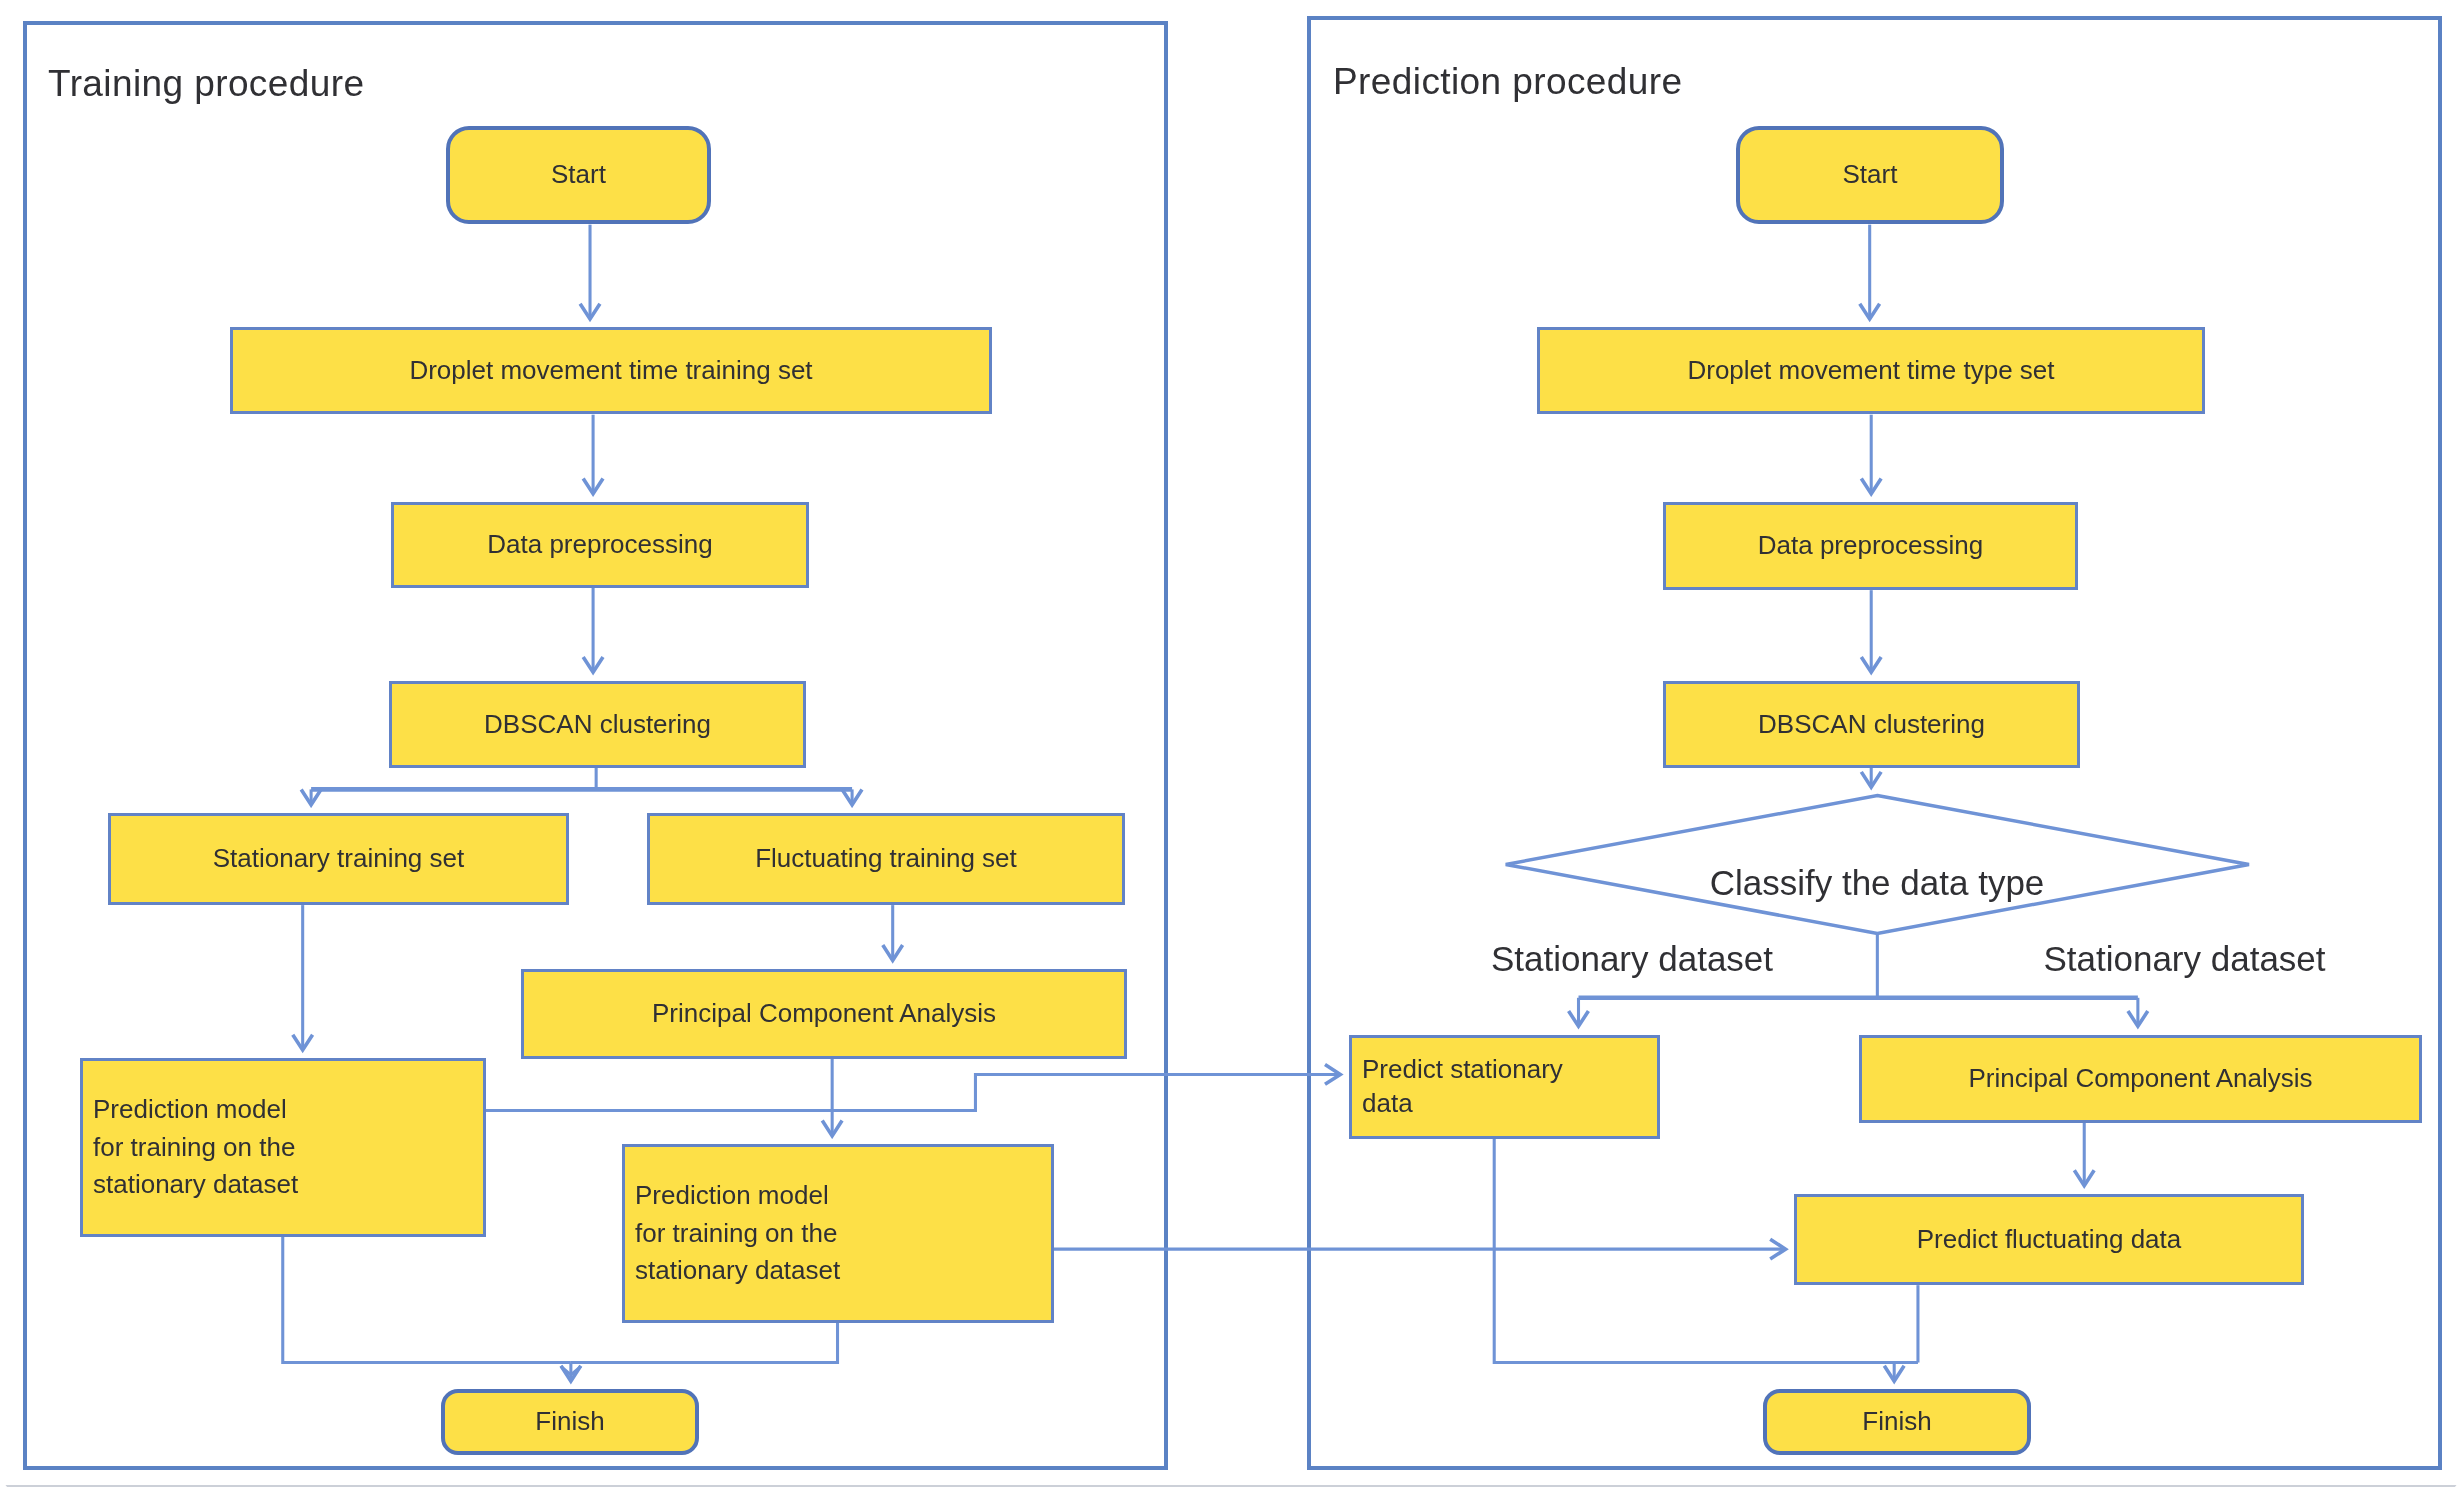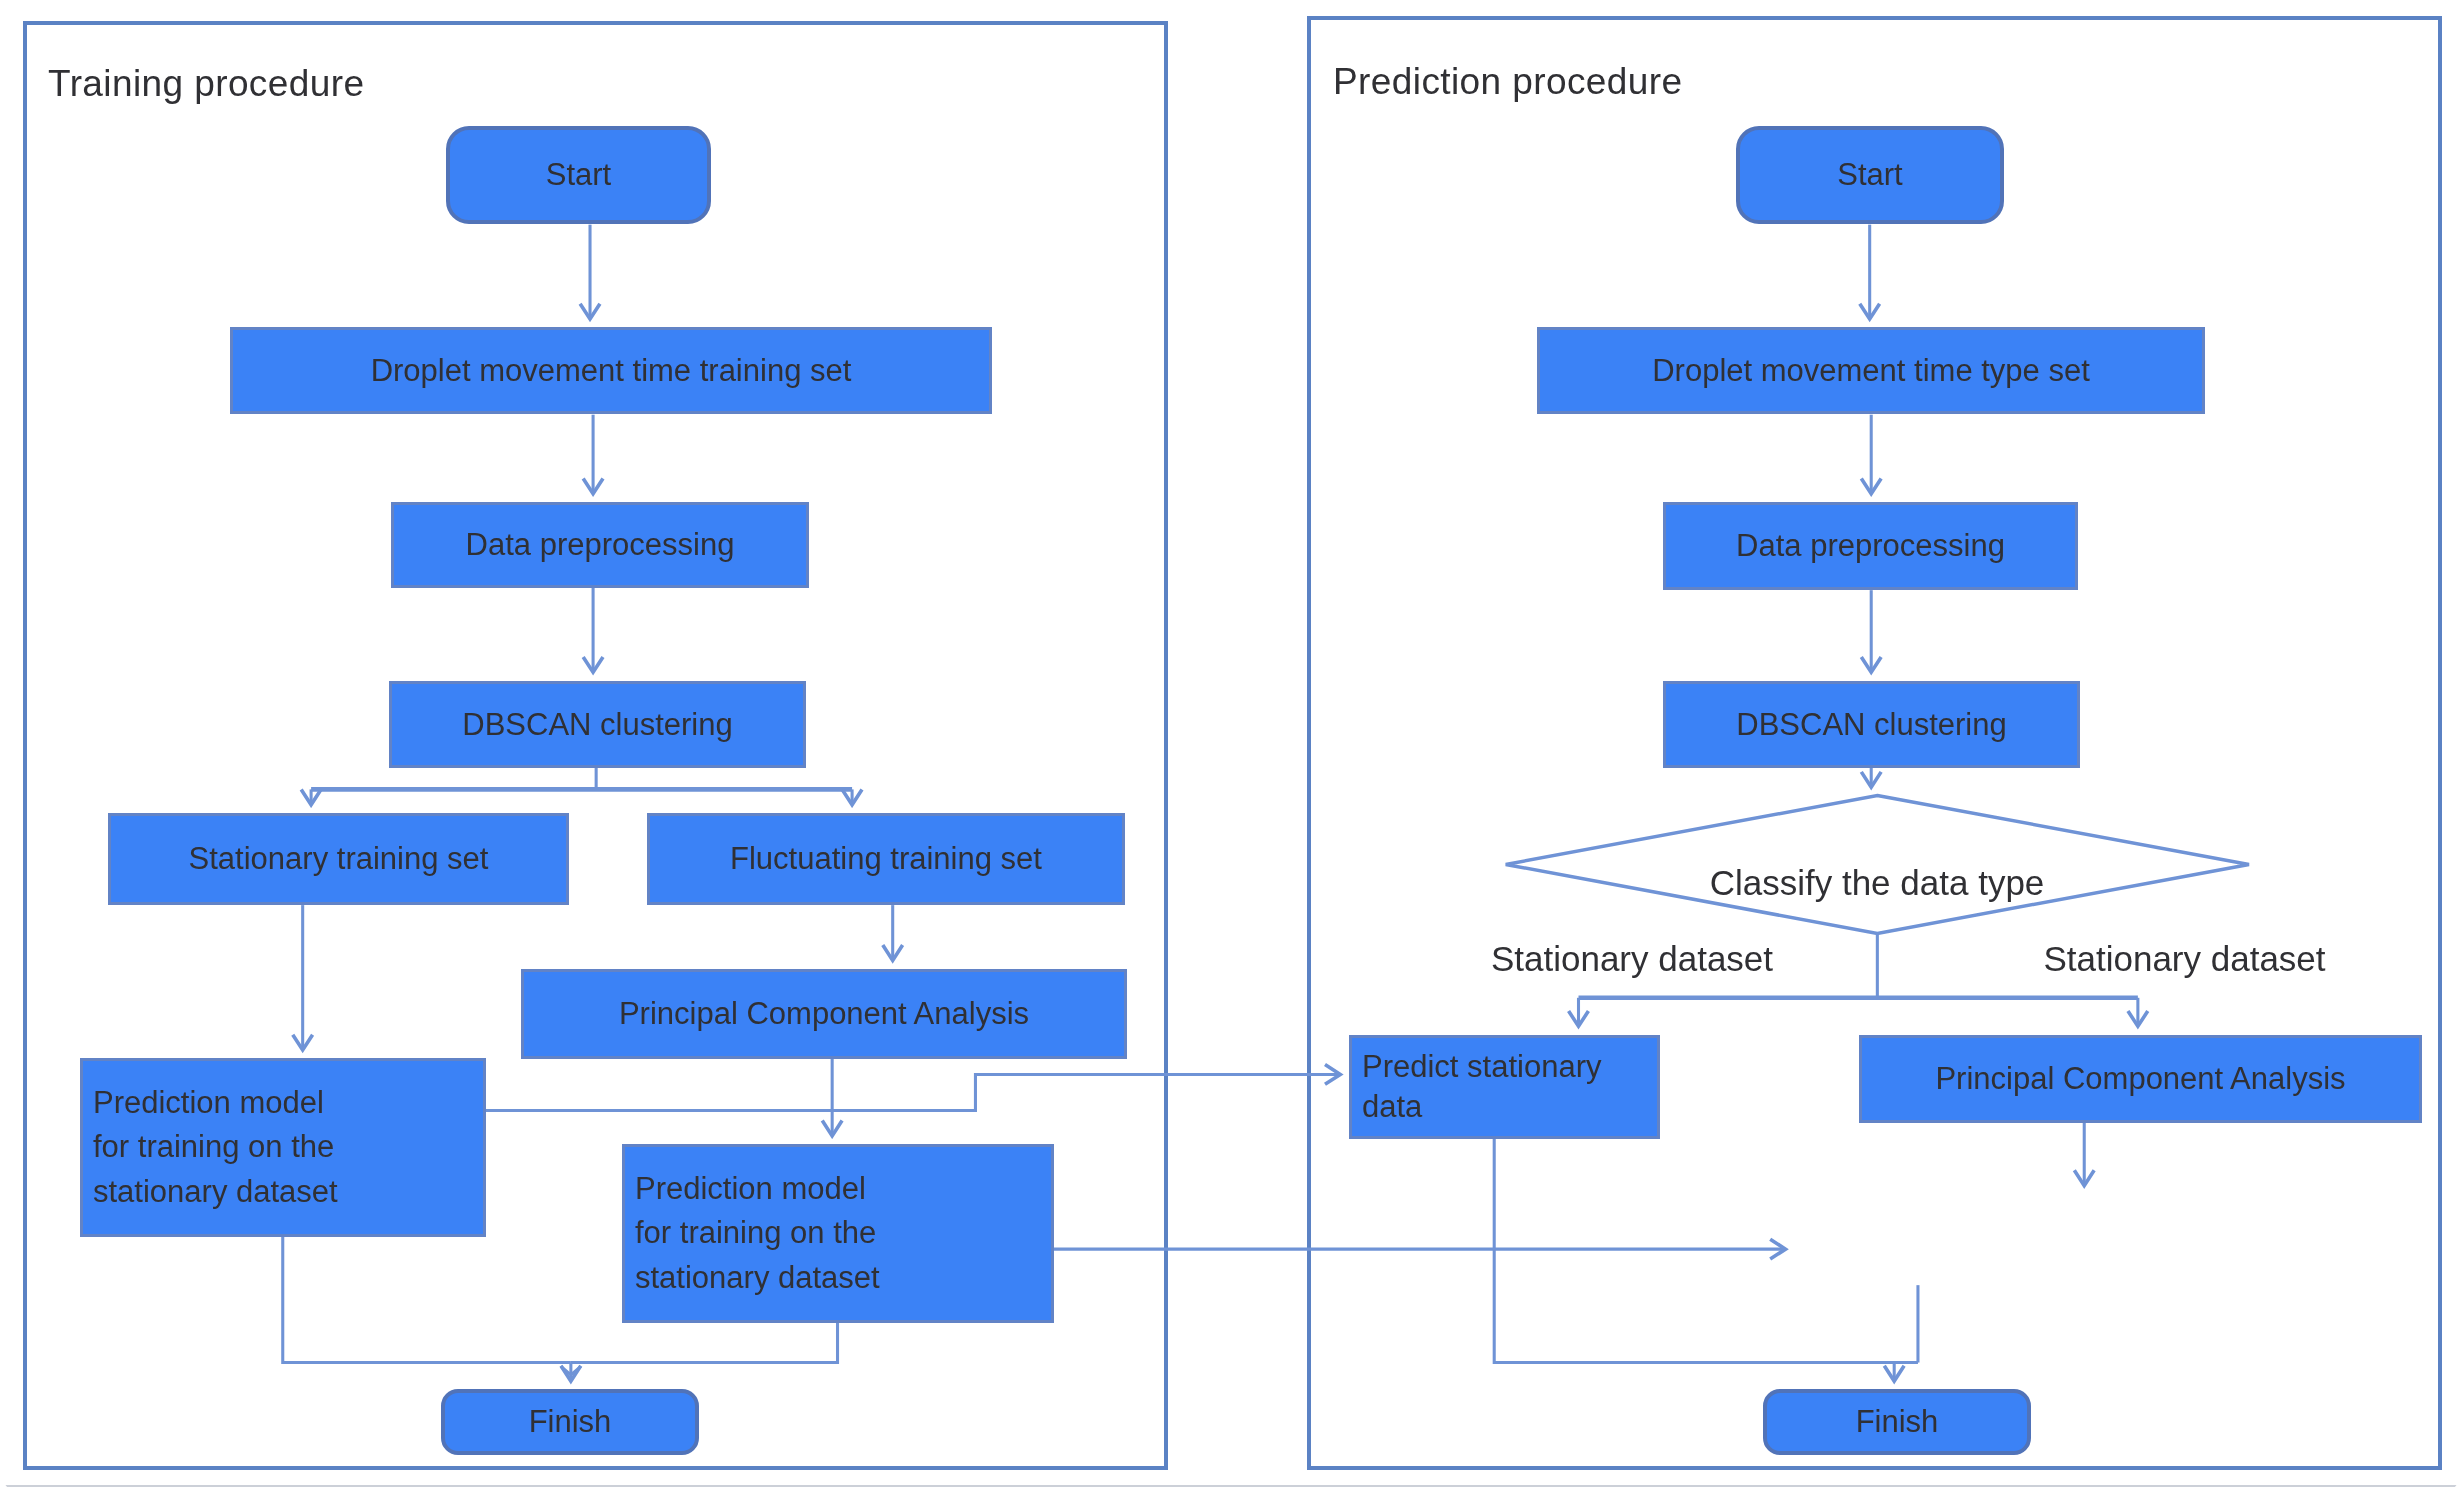--- a/index.html
+++ b/index.html
@@ -14,24 +14,24 @@
   .panel-title{
     position:absolute;font-size:37px;letter-spacing:0.4px;color:var(--text,#303034);
     white-space:nowrap;z-index:3;
   }
   #wires{position:absolute;left:0;top:0;z-index:1;}
   #wires path, #wires polyline{fill:none;stroke:var(--line,#6f93d6);stroke-width:4;}
   #wires path.thick{stroke-width:6;}
   #wires polygon{fill:#ffffff;stroke:var(--line,#6f93d6);stroke-width:4.5;}
   .chev{stroke:var(--line,#6f93d6);}
   .node{
-    position:absolute;box-sizing:border-box;background:#3b82f6;
+    position:absolute;box-sizing:border-box;background:#fde047;
     border:3.8px solid var(--box-border,#6283c6);
     display:flex;align-items:center;justify-content:center;
-    font-size:31px;line-height:1.15;text-align:center;z-index:2;
+    font-size:26px;line-height:1.15;text-align:center;z-index:2;
     white-space:nowrap;color:var(--text,#303034);
   }
   .node.terminal{
     border:4.6px solid var(--terminal-border,#5173b8);border-radius:23px;
   }
   .node.multiline{
     flex-direction:column;align-items:flex-start;justify-content:center;
     padding-left:10px;text-align:left;line-height:1.44;
   }
   .diamond-label{
@@ -171,20 +171,23 @@
 
   <div class="node multiline" style="left:1349px;top:1035px;width:311px;height:104px;line-height:1.3;">
     <div>Predict stationary</div>
     <div>data</div>
   </div>
 
   <div class="node" style="left:1859px;top:1035px;width:563px;height:88px;">
     <span>Principal Component Analysis</span>
   </div>
 
+  <div class="node" style="left:1794px;top:1194px;width:510px;height:91px;">
+    <span>Predict fluctuating data</span>
+  </div>
 
   <div class="node terminal" style="left:1763px;top:1389px;width:268px;height:66px;border-radius:17px;">
     <span>Finish</span>
   </div>
 
   <div class="bottom-rule" style="top:1485px;background:var(--bottom-rule,#ccd0d8);"></div>
 </div>
 
 
 </body></html>

